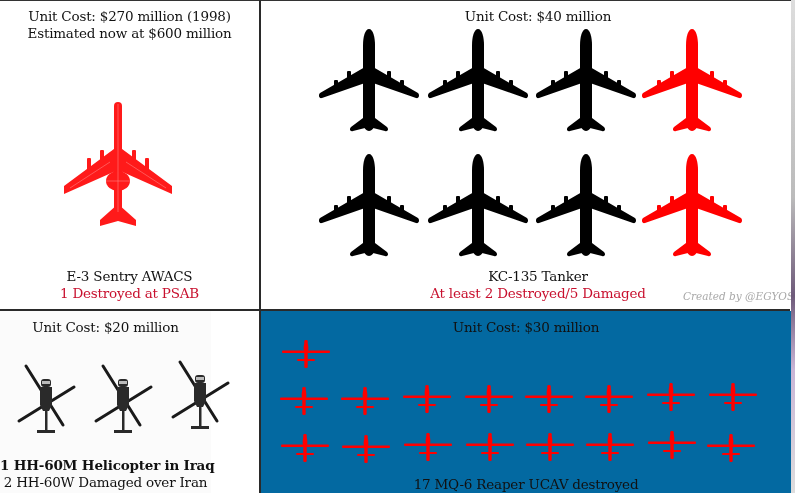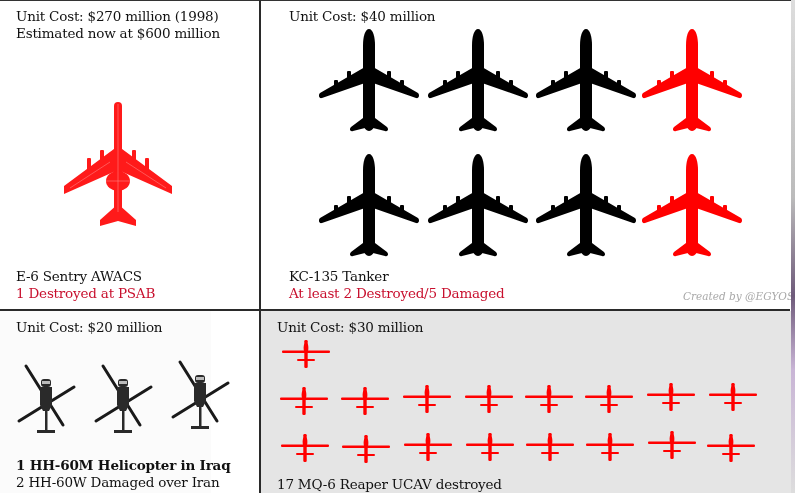--- a/index.html
+++ b/index.html
@@ -9,23 +9,23 @@
     .vline { position: absolute; left: 259px; top: 0; width: 2px; height: 493px; background: #2a2a2a; }
     .hline { position: absolute; left: 0; top: 309px; width: 790px; height: 2px; background: #2a2a2a; }
     .topline { position: absolute; left: 0; top: 0; width: 795px; height: 1px; background: #333; }
     .rightedge { position: absolute; right: 0; top: 0; width: 4px; height: 493px;
       background: linear-gradient(to bottom, #ddd 0%, #bbb 40%, #6e5a7a 60%, #c9b5d6 75%, #ddd 100%); }
 
     .panel { position: absolute; }
     .p-awacs { left: 0; top: 0; width: 259px; height: 309px; }
     .p-tanker { left: 261px; top: 0; width: 530px; height: 309px; margin-left: 12px; }
     .p-heli { left: 0; top: 311px; width: 211px; height: 182px; background: #fbfbfb; }
-    .p-drone { left: 261px; top: 311px; width: 530px; height: 182px; background: #e5e5e5; }
-
-    .txt { position: absolute; left: 16px; width: 100%; font-size: 13.5px; line-height: 17px; white-space: nowrap; letter-spacing: -0.2px; }
+    .p-drone { left: 261px; top: 311px; width: 530px; height: 182px; background: #0369a1; }
+
+    .txt { position: absolute; left: 0; width: 100%; text-align: center; font-size: 13.5px; line-height: 17px; white-space: nowrap; letter-spacing: -0.2px; }
     .red { color: #c8102e; }
     .credit { position: absolute; font-family: "DejaVu Serif", serif; font-style: italic; font-size: 10.5px; color: #a9a9a9; white-space: nowrap; }
 
     .icon { position: absolute; display: block; }
   </style>
 </head>
 <body>
 
 <div class="frame">
   <div class="topline"></div>
@@ -51,21 +51,21 @@
         <polygon points="58,104 40,120 40,126 58,121 76,126 76,120"></polygon>
       </g>
       <g stroke="#ff9a9a" stroke-width="0.6" fill="none" opacity="0.8">
         <line x1="58" y1="4" x2="58" y2="112"></line>
         <line x1="46" y1="81" x2="70" y2="81"></line>
         <line x1="10" y1="88" x2="50" y2="62"></line>
         <line x1="106" y1="88" x2="66" y2="62"></line>
       </g>
     </svg>
 
-    <div class="txt" style="top:268px;">E-6 Sentry AWACS</div>
+    <div class="txt" style="top:268px;">E-3 Sentry AWACS</div>
     <div class="txt red" style="top:285px;">1 Destroyed at PSAB</div>
   </div>
 
   <div class="panel p-tanker">
     <div class="txt" style="top:8px;">Unit Cost: $40 million</div>
 
     <div>
       <svg class="icon" style="left:44px; top:27px;" width="104" height="106" viewBox="0 0 104 106">
           <use href="#kc135" fill="#000"></use>
         </svg>

